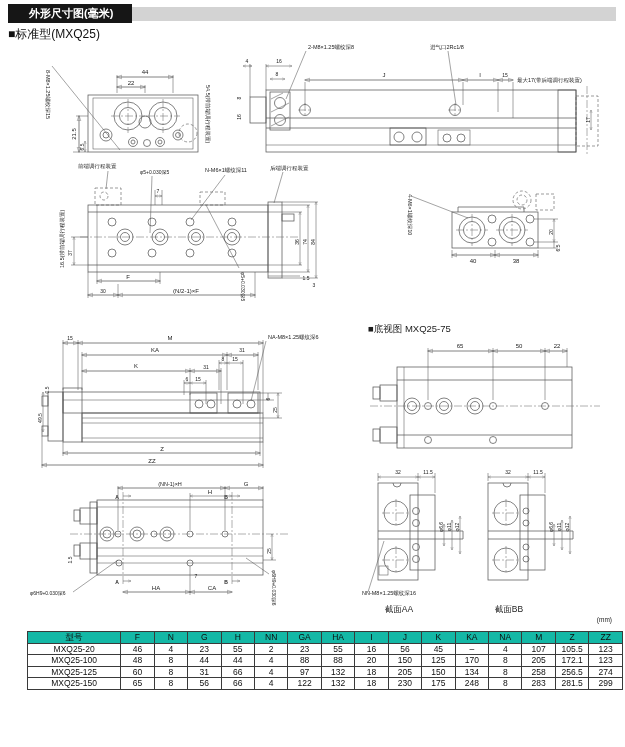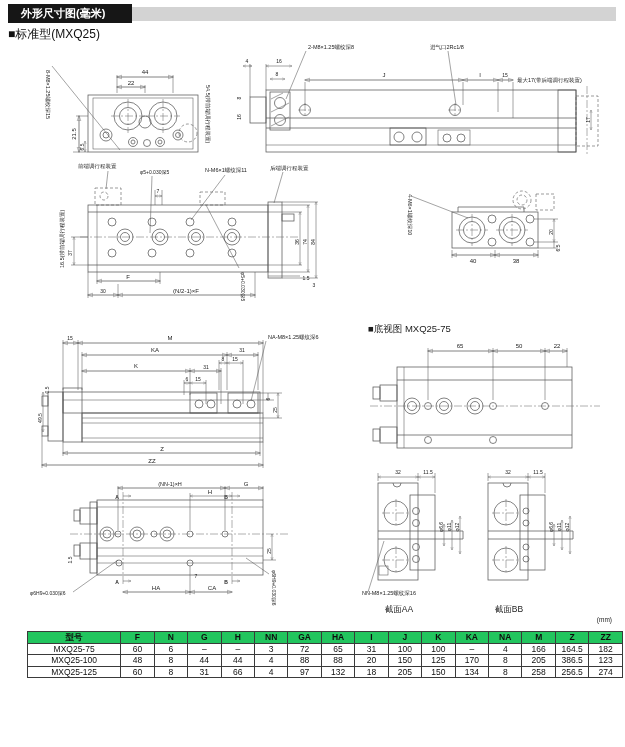--- a/index.html
+++ b/index.html
@@ -1,39 +1,39 @@
 <!DOCTYPE html>
 <html><head>
 <meta charset="utf-8">
 <style>
   html,body{margin:0;padding:0;background:#e8e8e8;}
   #page{position:relative;width:625px;height:747px;background:#ffffff;overflow:hidden;
         font-family:"Liberation Sans","DejaVu Sans",sans-serif;}
   .hdr-strip{position:absolute;left:8px;top:7px;width:608px;height:14px;background:#d3d3d3;}
   .hdr{position:absolute;left:8px;top:4px;width:124px;height:19px;background:#161616;color:#fff;
-       font-weight:bold;font-size:11px;line-height:19px;padding-left:13px;box-sizing:border-box;}
+       font-weight:bold;font-size:11px;line-height:19px;padding-left:21px;box-sizing:border-box;}
   .sub{position:absolute;left:8px;top:26px;font-size:12px;color:#101010;}
   svg.draw{position:absolute;left:0;top:0;}
   svg.draw line,svg.draw rect,svg.draw circle,svg.draw path,svg.draw polyline
       {stroke:#585858;fill:none;stroke-width:0.75;}
   svg.draw .thin{stroke-width:0.55;}
   svg.draw .dsh{stroke-dasharray:3 2;stroke-width:0.6;}
   svg.draw .cl{stroke-dasharray:8 2 2 2;stroke-width:0.55;stroke:#707070;}
   svg.draw text{fill:#1c1c1c;stroke:none;font-size:6px;text-anchor:middle;
        font-family:"Liberation Sans","DejaVu Sans",sans-serif;}
   svg.draw text.st{text-anchor:start;}
   svg.draw text.en{text-anchor:end;}
   svg.draw text.t5{font-size:5px;} svg.draw text.t55{font-size:5.5px;}
   svg.draw text.t65{font-size:6.5px;} svg.draw text.t8{font-size:8.5px;}
   svg.draw text.t9{font-size:9.5px;} svg.draw text.b{font-weight:bold;}
   table.dims{position:absolute;left:27px;top:631px;width:596px;border-collapse:collapse;
        table-layout:fixed;font-size:8.5px;}
   table.dims th,table.dims td{border:1px solid #3a3a3a;text-align:center;padding:0;
        height:10.5px;line-height:10.5px;font-weight:normal;color:#0e0e0e;white-space:nowrap;overflow:hidden;}
-  table.dims th{background:#22c55e;font-weight:bold;}
+  table.dims th{background:#14b8a6;}
   table.dims th:first-child,table.dims td:first-child{width:15.5%;}
 </style>
 </head>
 <body>
 
 <div id="page">
   <div class="hdr-strip"></div>
   <div class="hdr">外形尺寸图(毫米)</div>
   <div class="sub">■标准型(MXQ25)</div>
 
@@ -503,68 +503,86 @@
           <th>K</th>
           <th>KA</th>
           <th>NA</th>
           <th>M</th>
           <th>Z</th>
           <th>ZZ</th>
         </tr>
       </thead>
     <tbody>
         <tr>
-          <td>MXQ25-75</td>
-          <td>60</td>
-          <td>6</td>
-          <td>–</td>
-          <td>–</td>
-          <td>3</td>
-          <td>72</td>
-          <td>65</td>
-          <td>31</td>
-          <td>100</td>
-          <td>100</td>
+          <td>MXQ25-20</td>
+          <td>46</td>
+          <td>4</td>
+          <td>23</td>
+          <td>55</td>
+          <td>2</td>
+          <td>23</td>
+          <td>55</td>
+          <td>16</td>
+          <td>56</td>
+          <td>45</td>
           <td>–</td>
           <td>4</td>
-          <td>166</td>
-          <td>164.5</td>
-          <td>182</td>
+          <td>107</td>
+          <td>105.5</td>
+          <td>123</td>
         </tr>
         <tr>
           <td>MXQ25-100</td>
           <td>48</td>
           <td>8</td>
           <td>44</td>
           <td>44</td>
           <td>4</td>
           <td>88</td>
           <td>88</td>
           <td>20</td>
           <td>150</td>
           <td>125</td>
           <td>170</td>
           <td>8</td>
           <td>205</td>
-          <td>386.5</td>
+          <td>172.1</td>
           <td>123</td>
         </tr>
         <tr>
           <td>MXQ25-125</td>
           <td>60</td>
           <td>8</td>
           <td>31</td>
           <td>66</td>
           <td>4</td>
           <td>97</td>
           <td>132</td>
           <td>18</td>
           <td>205</td>
           <td>150</td>
           <td>134</td>
           <td>8</td>
           <td>258</td>
           <td>256.5</td>
           <td>274</td>
         </tr>
+        <tr>
+          <td>MXQ25-150</td>
+          <td>65</td>
+          <td>8</td>
+          <td>56</td>
+          <td>66</td>
+          <td>4</td>
+          <td>122</td>
+          <td>132</td>
+          <td>18</td>
+          <td>230</td>
+          <td>175</td>
+          <td>248</td>
+          <td>8</td>
+          <td>283</td>
+          <td>281.5</td>
+          <td>299</td>
+        </tr>
       </tbody>
   </table>
 </div>
 
 </body></html>

